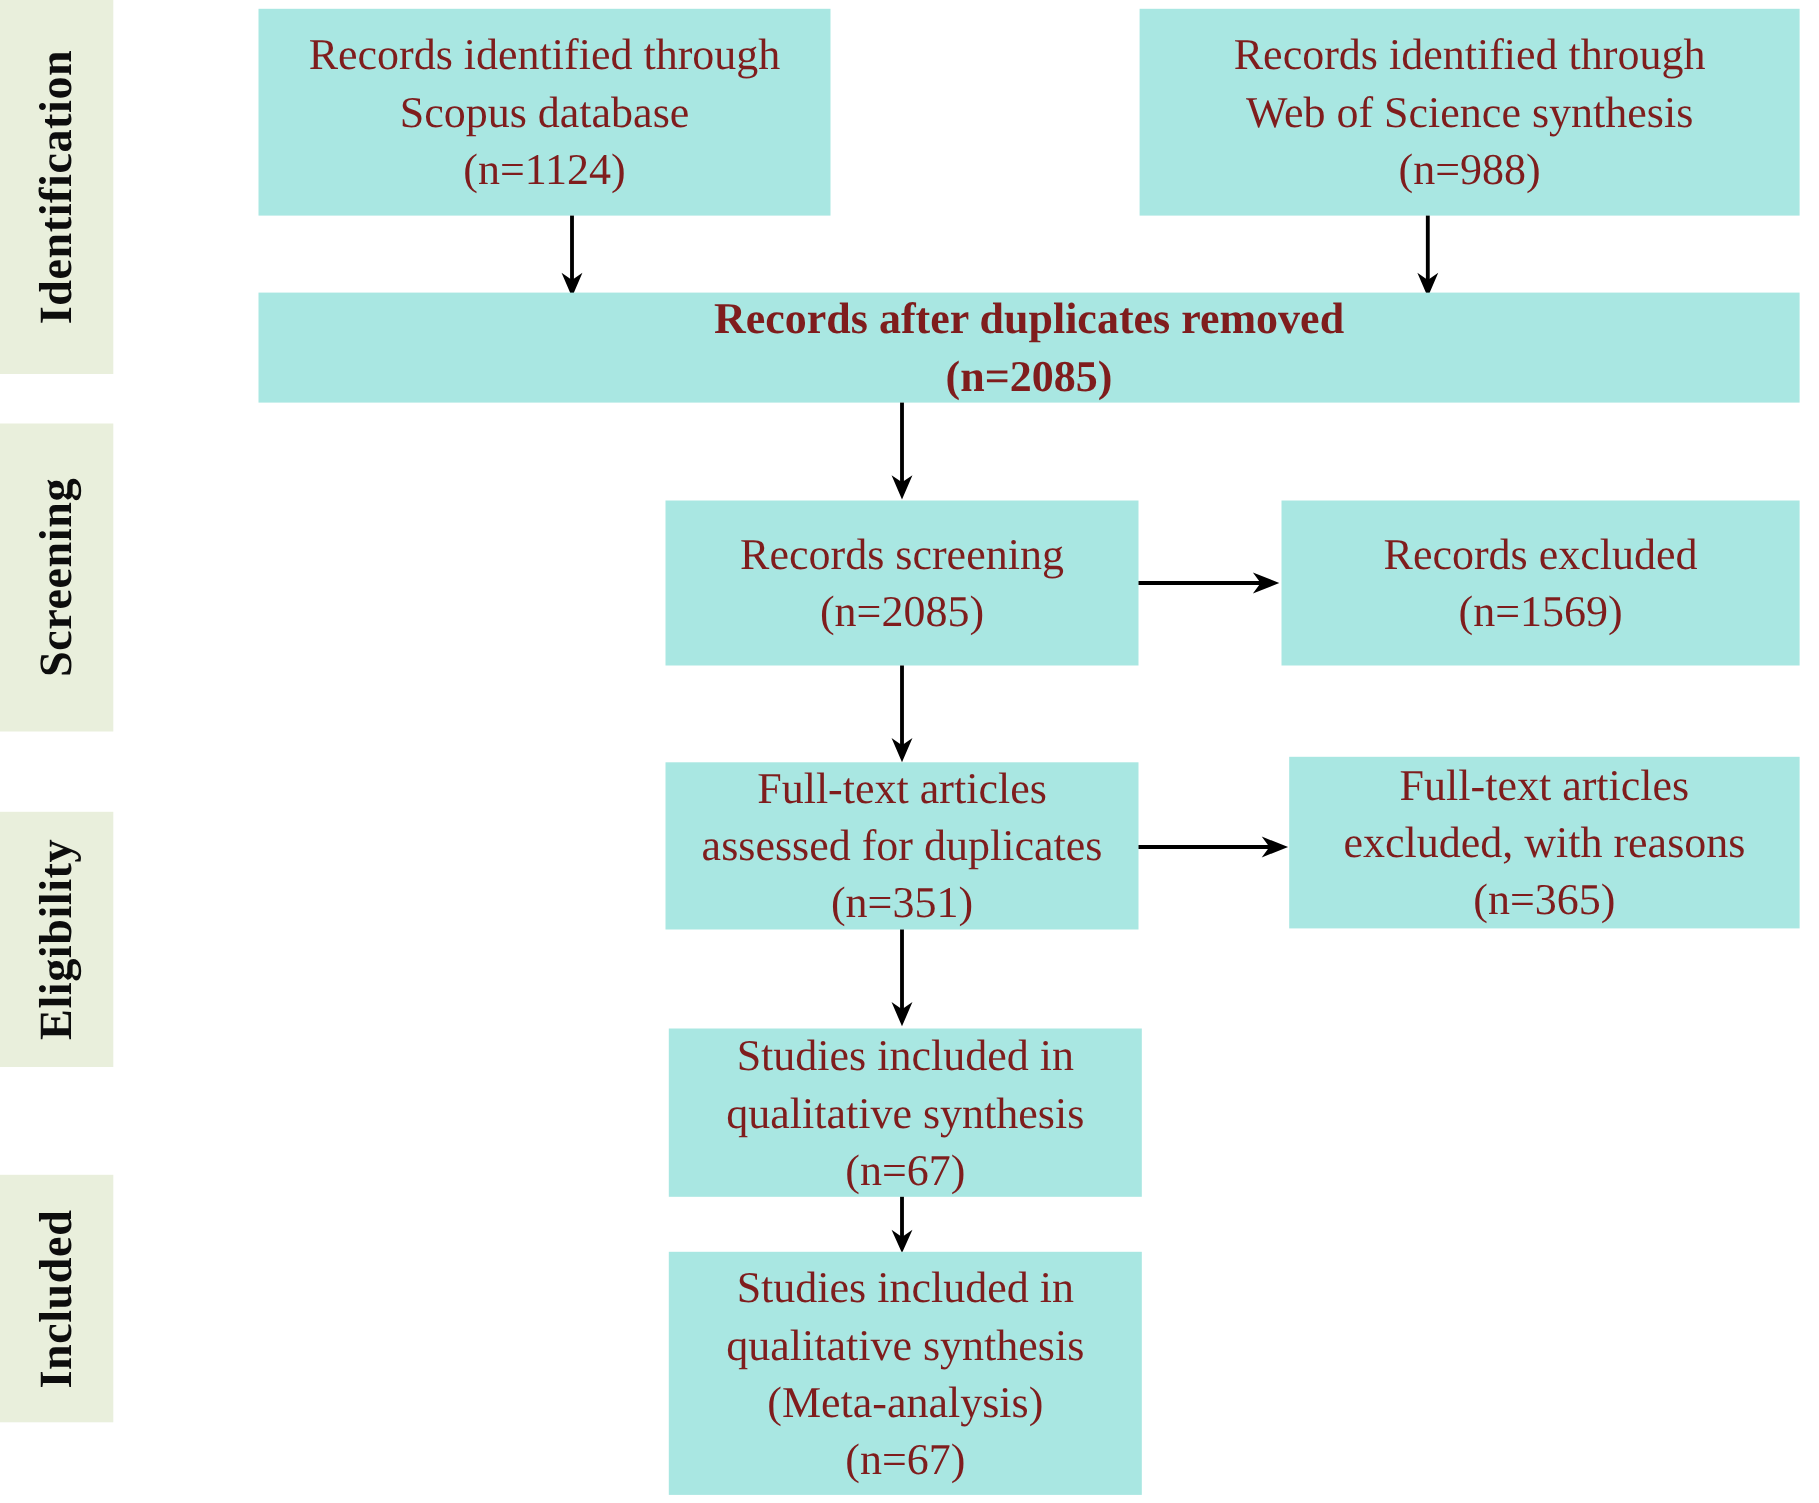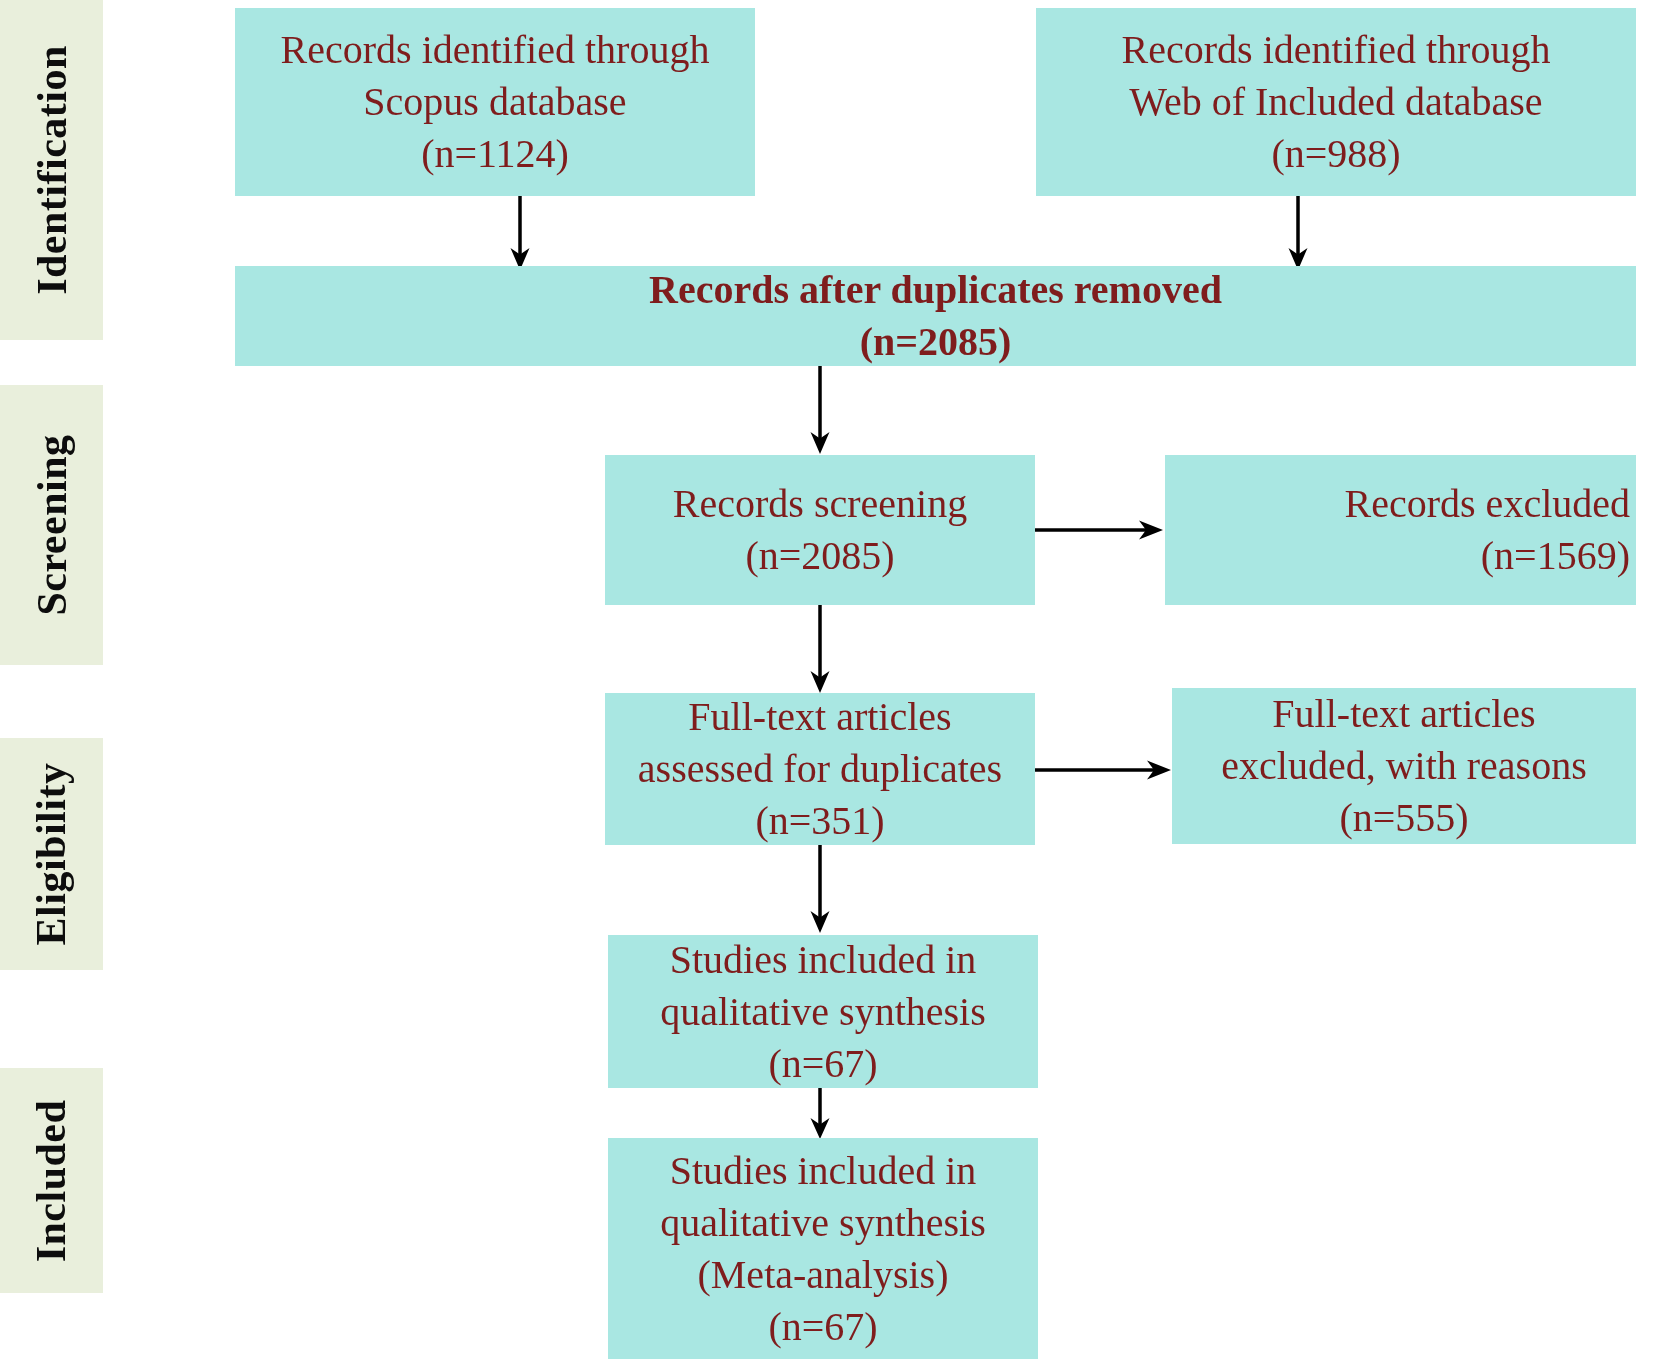--- a/index.html
+++ b/index.html
@@ -84,21 +84,21 @@
   </div>
 
   <div class="flow-box" style="left:235px; top:8px; width:520px; height:188px;">
     <span class="line">Records identified through</span>
     <span class="line">Scopus database</span>
     <span class="line">(n=1124)</span>
   </div>
 
   <div class="flow-box" style="left:1036px; top:8px; width:600px; height:188px;">
     <span class="line">Records identified through</span>
-    <span class="line">Web of Included database</span>
+    <span class="line">Web of Science synthesis</span>
     <span class="line">(n=988)</span>
   </div>
 
   <div class="connector" style="left:500px; top:196px; width:40px; height:76px;">
     <svg width="40" height="76" viewBox="0 0 40 76">
       <line x1="20" y1="0" x2="20" y2="62" stroke="#000000" stroke-width="3.5"></line>
       <path d="M20 74 L10.5 52 L20 58.5 L29.5 52 Z" fill="#000000"></path>
     </svg>
   </div>
 
@@ -126,21 +126,21 @@
     <span class="line">(n=2085)</span>
   </div>
 
   <div class="connector" style="left:1035px; top:510px; width:130px; height:40px;">
     <svg width="130" height="40" viewBox="0 0 130 40">
       <line x1="0" y1="20" x2="114" y2="20" stroke="#000000" stroke-width="3.5"></line>
       <path d="M128 20 L104 10.5 L111 20 L104 29.5 Z" fill="#000000"></path>
     </svg>
   </div>
 
-  <div class="flow-box" style="left:1165px; top:455px; width:471px; height:150px;align-items:flex-end;">
+  <div class="flow-box" style="left:1165px; top:455px; width:471px; height:150px;">
     <span class="line">Records excluded</span>
     <span class="line">(n=1569)</span>
   </div>
 
   <div class="connector" style="left:800px; top:605px; width:40px; height:90px;">
     <svg width="40" height="90" viewBox="0 0 40 90">
       <line x1="20" y1="0" x2="20" y2="76" stroke="#000000" stroke-width="3.5"></line>
       <path d="M20 88 L10.5 66 L20 72.5 L29.5 66 Z" fill="#000000"></path>
     </svg>
   </div>
@@ -154,21 +154,21 @@
   <div class="connector" style="left:1035px; top:750px; width:140px; height:40px;">
     <svg width="140" height="40" viewBox="0 0 140 40">
       <line x1="0" y1="20" x2="122" y2="20" stroke="#000000" stroke-width="3.5"></line>
       <path d="M136 20 L112 10.5 L119 20 L112 29.5 Z" fill="#000000"></path>
     </svg>
   </div>
 
   <div class="flow-box" style="left:1172px; top:688px; width:464px; height:156px;">
     <span class="line">Full-text articles</span>
     <span class="line">excluded, with reasons</span>
-    <span class="line">(n=555)</span>
+    <span class="line">(n=365)</span>
   </div>
 
   <div class="connector" style="left:800px; top:845px; width:40px; height:90px;">
     <svg width="40" height="90" viewBox="0 0 40 90">
       <line x1="20" y1="0" x2="20" y2="76" stroke="#000000" stroke-width="3.5"></line>
       <path d="M20 88 L10.5 66 L20 72.5 L29.5 66 Z" fill="#000000"></path>
     </svg>
   </div>
 
   <div class="flow-box" style="left:608px; top:935px; width:430px; height:153px;">

